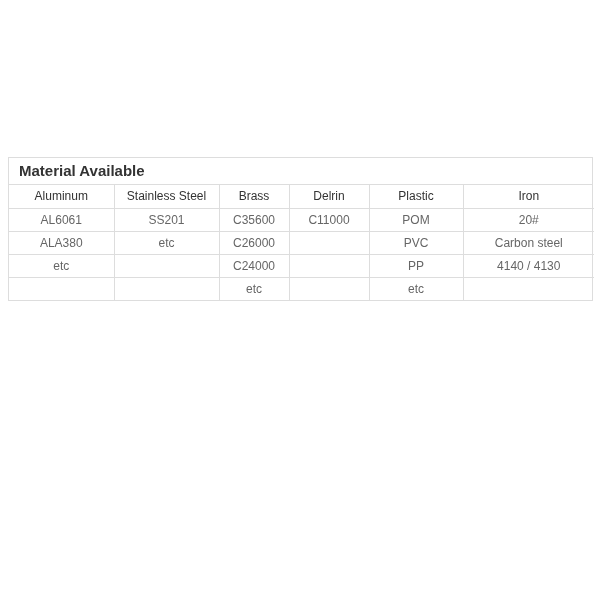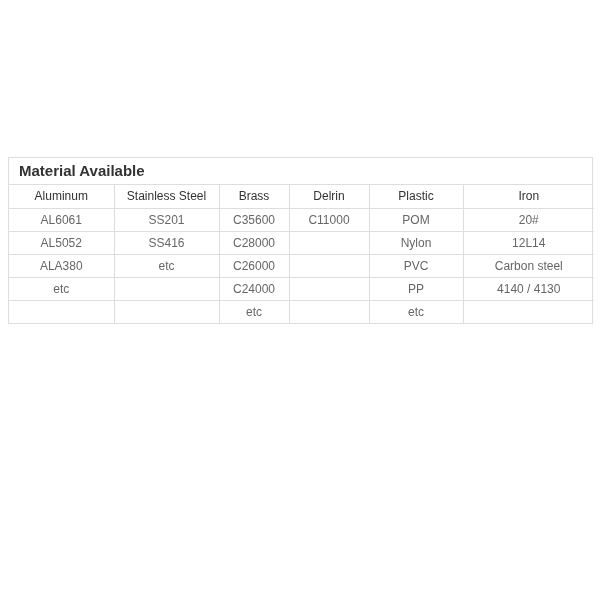--- a/index.html
+++ b/index.html
@@ -97,28 +97,20 @@
       <tbody>
           <tr>
             <td>AL6061</td>
             <td>SS201</td>
             <td>C35600</td>
             <td>C11000</td>
             <td>POM</td>
             <td>20#</td>
           </tr>
           <tr>
-            <td>AL5052</td>
-            <td>SS416</td>
-            <td>C28000</td>
-            <td></td>
-            <td>Nylon</td>
-            <td>12L14</td>
-          </tr>
-          <tr>
             <td>ALA380</td>
             <td>etc</td>
             <td>C26000</td>
             <td></td>
             <td>PVC</td>
             <td>Carbon steel</td>
           </tr>
           <tr>
             <td>etc</td>
             <td></td>

